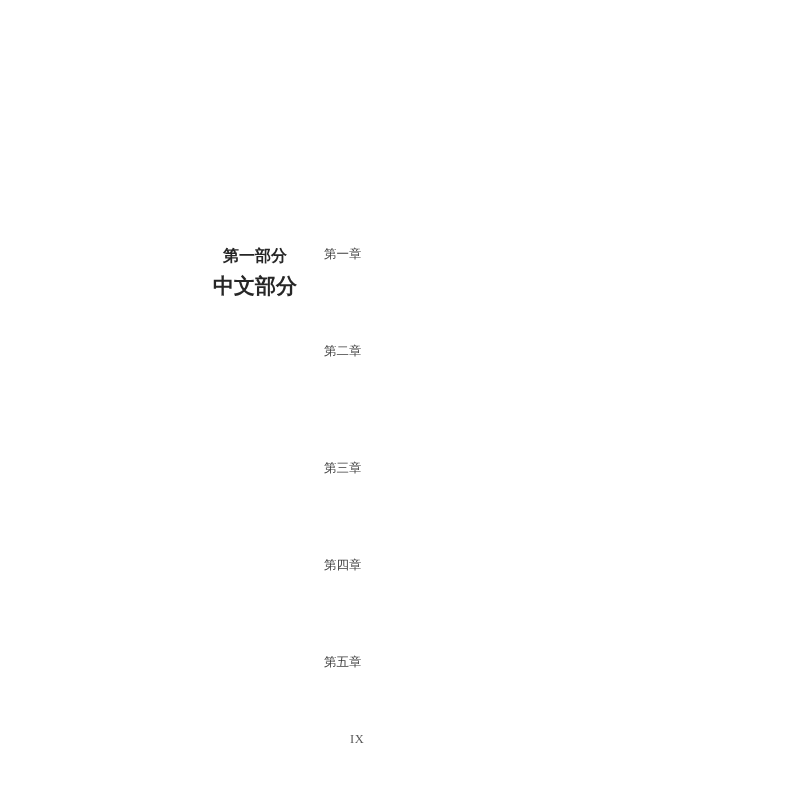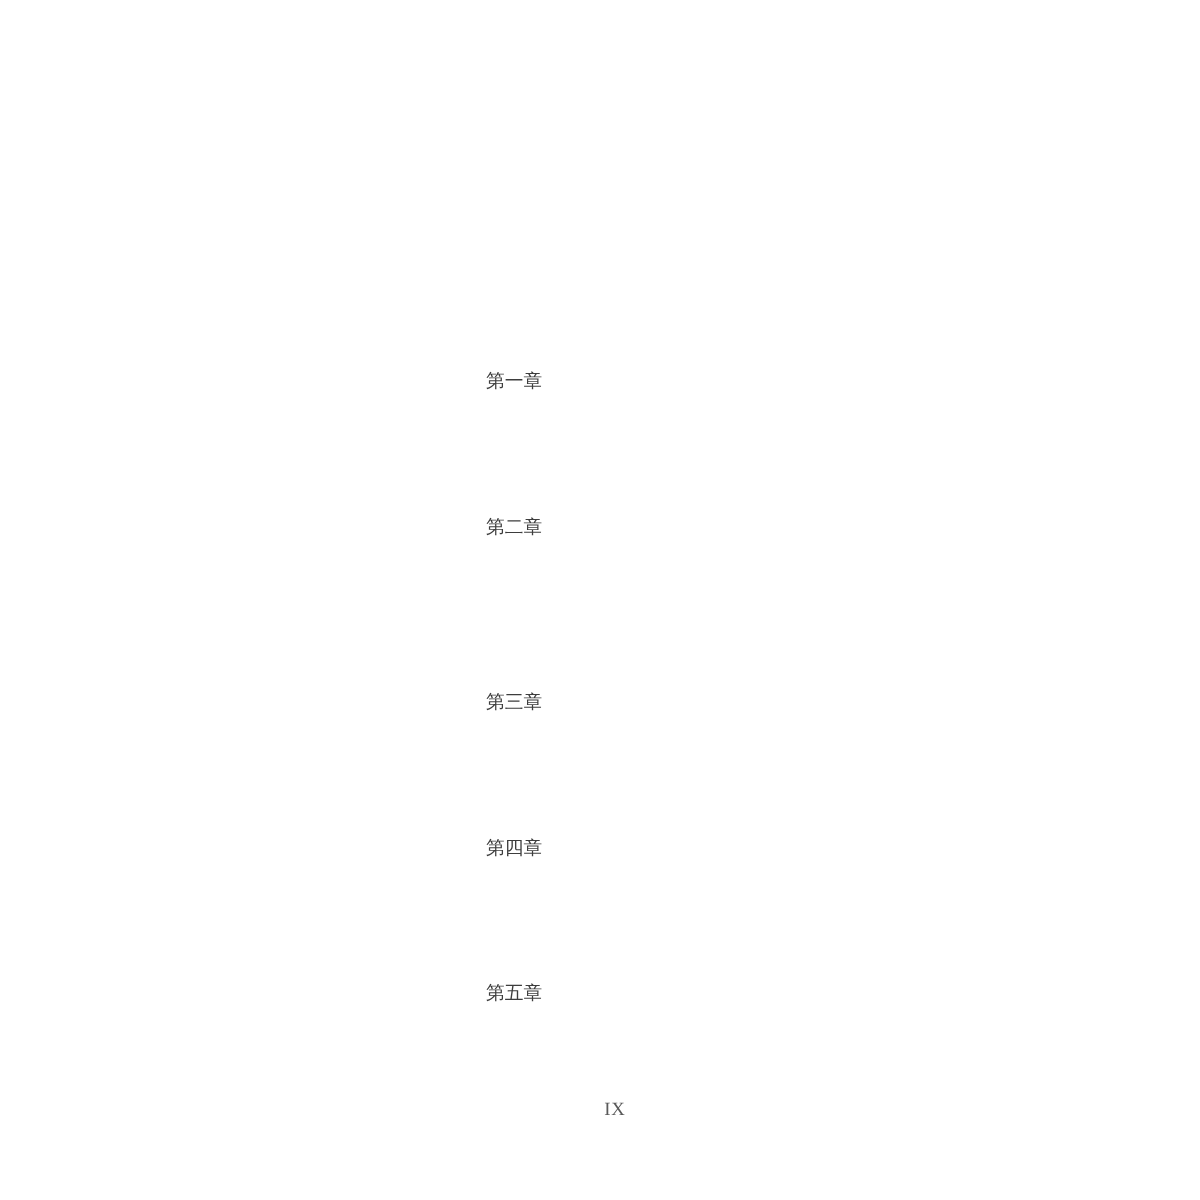--- a/index.html
+++ b/index.html
@@ -96,21 +96,20 @@
     flex: none;
     text-align: right;
   }
 
   
   .footer {
     position: absolute;
     left: 350px;
     top: 732px;
     width: 120px;
-    text-align: center;
     font-size: 12.5px;
     color: #5a5a5a;
     letter-spacing: 0.5px;
   }
 </style>
 </head>
 <body>
 
 <div class="page">
 
@@ -120,20 +119,24 @@
         <clipPath id="cut-circle">
           <polygon points="-20,146.7 130,-13.3 130,-30 -20,-30"></polygon>
         </clipPath>
       </defs>
       <circle cx="64" cy="44" r="22.5" fill="#e3e3e3" clip-path="url(#cut-circle)"></circle>
       <line x1="49" y1="73" x2="97" y2="22" stroke="#8f8f8f" stroke-width="1.2"></line>
     </svg>
     <div class="corner-label">目录</div>
   </div>
 
+  <div class="part-heading">
+    <div class="line1">第一部分</div>
+    <div class="line2">中文部分</div>
+  </div>
 
   <div class="toc">
       <div class="toc-row chapter">
         <span class="label">第一章</span>
         <span class="title">地理</span>
         <span class="page">3</span>
       </div>
       <div class="toc-row section">
         <span class="label">第一节</span>
         <span class="title">地理与气候</span>

